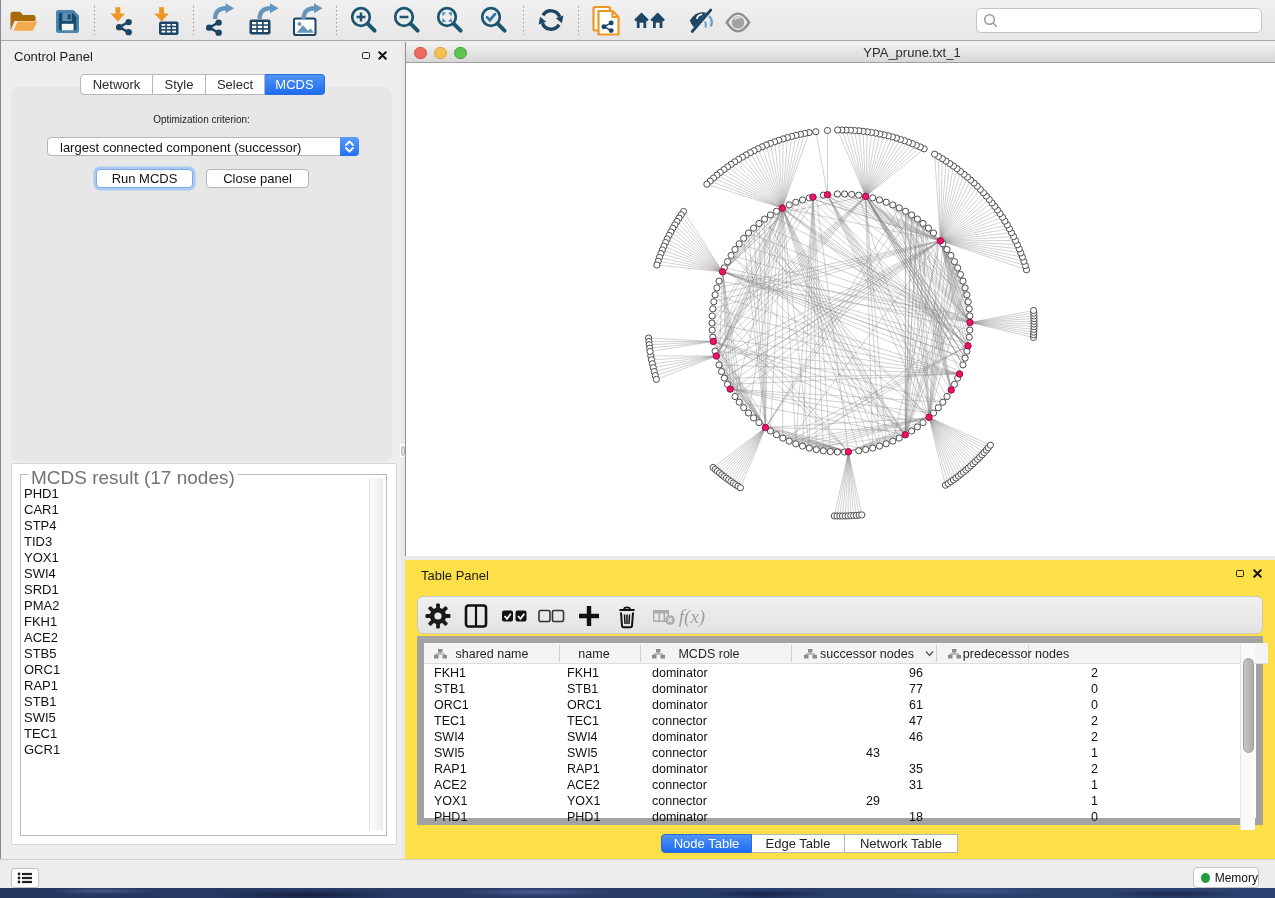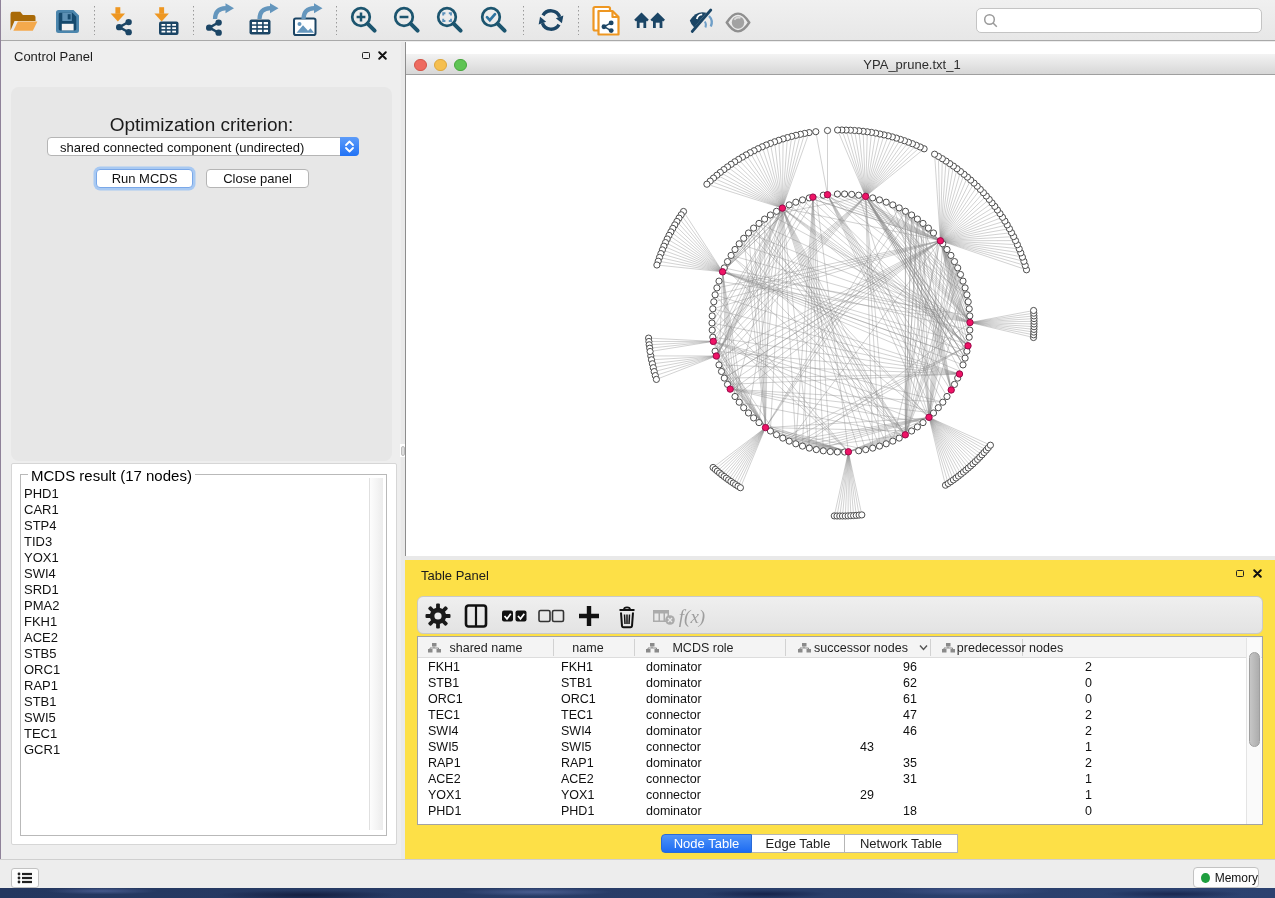--- a/index.html
+++ b/index.html
@@ -15,49 +15,49 @@
 #cp{position:absolute;left:1px;top:42px;width:400px;height:817px;background:#eeeeee;}
 #cp-title{position:absolute;left:13px;top:7px;font-size:13px;color:#1c1c1c;}
 .float-ic{position:absolute;width:8px;height:7px;border:1.3px solid #222;border-radius:1.5px;}
 .tabs{position:absolute;display:flex;height:21px;font-size:13px;z-index:3;}
 .tab{border:1px solid #b6b6b6;border-left:none;background:#fff;color:#2a2a2a;
  display:flex;align-items:center;justify-content:center;}
 .tab.first{border-left:1px solid #b6b6b6;border-radius:4px 0 0 4px;}
 .tab.last{border-radius:0 4px 4px 0;}
 .tab.sel{background:linear-gradient(#4f94f8,#1d6bf2);border-color:#2a6bd8;color:#fff;}
 #tabpane{position:absolute;left:10px;top:45px;width:381px;height:374px;background:#e7e7e7;border-radius:8px;}
-#optlabel{position:absolute;left:0;top:72px;width:401px;text-align:center;font-size:19px;color:#1c1c1c;}
+#optlabel{position:absolute;left:0;top:72px;width:401px;text-align:center;font-size:10px;color:#1c1c1c;}
 #combo{position:absolute;left:46px;top:95px;width:312px;height:19px;background:#fff;
  border:1px solid #b5b5b5;border-radius:4px;font-size:13px;color:#111;}
 #combo .btn{position:absolute;right:-1px;top:-1px;width:19px;height:19px;border-radius:0 4px 4px 0;
  background:linear-gradient(#5d9cf9,#2172f5);}
 .pushbtn{position:absolute;height:19px;background:#fff;border:1px solid #b5b5b5;border-radius:4px;
  font-size:13px;color:#111;display:flex;align-items:center;justify-content:center;}
 #runbtn{left:95px;top:127px;width:97px;box-shadow:0 0 0 2.5px #a8c9f2;border-color:#7aa8e8;}
 #closebtn{left:205px;top:127px;width:103px;}
 #whitebox{position:absolute;left:10px;top:421px;width:386px;height:382px;background:#fff;border:1px solid #d6d6d6;border-radius:2px;}
 #fieldset{position:absolute;left:8px;top:10px;width:367px;height:362px;border:1px solid #b9b9b9;}
-#legend{position:absolute;left:7px;top:-8px;background:#fff;padding:0 3px;font-size:15px;color:#000000;}
+#legend{position:absolute;left:7px;top:-8px;background:#fff;padding:0 3px;font-size:19px;color:#737373;}
 #mlist{position:absolute;left:3px;top:11px;width:345px;font-size:13px;color:#111;line-height:16px;}
 #mscroll{position:absolute;right:3px;top:3px;width:14px;height:352px;background:linear-gradient(90deg,#fdfdfd,#ececec);border-left:1px solid #e0e0e0;}
 
 #vdiv{position:absolute;left:401px;top:42px;width:4px;height:817px;background:#e9e9e9;}
 
 #netwin{position:absolute;left:405px;top:42px;width:870px;height:514px;background:#fff;border-left:1px solid #8d8d8d;}
-#nettitle{position:absolute;left:0;top:12px;width:870px;height:21px;
+#nettitle{position:absolute;left:0;top:0;width:870px;height:21px;
  background:linear-gradient(#f3f3f3,#d7d7d7);border-bottom:1px solid #9f9f9f;}
 #nettitle .txt{position:absolute;left:0;top:3px;width:870px;text-align:center;font-size:13px;color:#2d2d2d;transform:translateX(71px);}
 .tl{position:absolute;top:4.5px;width:12.5px;height:12.5px;border-radius:50%;}
 
 #hdiv{position:absolute;left:405px;top:556px;width:870px;height:4px;background:#e9e9e9;}
 #tp{position:absolute;left:405px;top:560px;width:870px;height:299px;background:#fde047;}
 #tp-title{position:absolute;left:16px;top:8px;font-size:13px;color:#1c1c1c;}
 #tptoolbar{position:absolute;left:12px;top:36px;width:846px;height:38px;
  background:linear-gradient(#efefef,#e3e3e3);border:1px solid #c9c9c9;border-radius:6px;}
-#ttable{position:absolute;left:12px;top:76px;width:846px;height:189px;background:#fff;border:1px solid #a3a3a3;}
+#ttable{position:absolute;left:12px;top:76px;width:846px;height:189px;background:#fff;border:7px solid #a3a3a3;}
 #thead{position:absolute;left:0;top:0;width:844px;height:21px;background:#f4f4f4;border-bottom:1px solid #ddd;font-size:12.5px;color:#1f1f1f;}
 .hcell{position:absolute;top:0;height:21px;display:flex;align-items:center;justify-content:center;}
 .hsep{position:absolute;top:2px;height:17px;width:0;border-left:1px solid #d2d2d2;}
 .trow{position:absolute;font-size:12.5px;color:#101010;height:16px;line-height:16px;}
 #tscroll{position:absolute;right:1px;top:1px;width:15px;height:186px;background:#fafafa;border-left:1px solid #e4e4e4;}
 #tthumb{position:absolute;left:2px;top:14px;width:11px;height:95px;background:linear-gradient(90deg,#c6c6c6,#adadad);border-radius:6px;border:1px solid #9f9f9f;}
 .btab{position:absolute;top:274px;height:19px;background:#fff;border:1px solid #b6b6b6;border-left:none;
  font-size:13px;color:#222;display:flex;align-items:center;justify-content:center;}
 
 #statusbar{position:absolute;left:0;top:859px;width:1275px;height:29px;background:#ededed;border-top:1px solid #cfcfcf;}
@@ -230,24 +230,30 @@
         <line x1="10" y1="10" x2="13.8" y2="13.8" stroke="#9a9a9a" stroke-width="1.5"></line>
       </svg>
     </div></div>
 <div id="leftedge"></div>
 <div id="cp">
   <div id="cp-title">Control Panel</div>
   <div class="float-ic" style="left:361px;top:10px;"></div>
   <svg class="abs" style="left:377px;top:9px;" width="9" height="9" viewBox="0 0 11 11">
       <path d="M1.5 1.5 L9.5 9.5 M9.5 1.5 L1.5 9.5" stroke="#111" stroke-width="2.4" stroke-linecap="round"></path>
     </svg>
+  <div class="tabs" style="left:79px;top:32px;">
+    <div class="tab first" style="width:73px;">Network</div>
+    <div class="tab" style="width:53px;">Style</div>
+    <div class="tab" style="width:59px;">Select</div>
+    <div class="tab sel last" style="width:60px;">MCDS</div>
+  </div>
   <div id="tabpane"></div>
   <div id="optlabel">Optimization criterion:</div>
   <div id="combo">
-      <span style="position:absolute;left:12px;top:2px;">shared connected component (undirected)</span>
+      <span style="position:absolute;left:12px;top:2px;">largest connected component (successor)</span>
     <div class="btn"><svg width="19" height="19" viewBox="0 0 19 19">
           <path d="M6 8 L9.5 4.5 L13 8" stroke="#fff" stroke-width="1.8" fill="none" stroke-linecap="round" stroke-linejoin="round"></path>
           <path d="M6 11 L9.5 14.5 L13 11" stroke="#fff" stroke-width="1.8" fill="none" stroke-linecap="round" stroke-linejoin="round"></path>
         </svg></div>
   </div>
   <div class="pushbtn" id="runbtn">Run MCDS</div>
   <div class="pushbtn" id="closebtn">Close panel</div>
   <div id="whitebox">
     <div id="fieldset">
         <div id="legend">MCDS result (17 nodes)</div>
@@ -1115,21 +1121,21 @@
         <div class="hcell" style="left:536px;width:112px;">predecessor nodes</div>
       </div>
     <div class="trow" style="left:10px;top:22px;width:120px;">FKH1</div>
       <div class="trow" style="left:143px;top:22px;width:80px;">FKH1</div>
       <div class="trow" style="left:228px;top:22px;width:100px;">dominator</div>
       <div class="trow" style="left:399px;top:22px;width:100px;text-align:right;">96</div>
       <div class="trow" style="left:574px;top:22px;width:100px;text-align:right;">2</div>
       <div class="trow" style="left:10px;top:38px;width:120px;">STB1</div>
       <div class="trow" style="left:143px;top:38px;width:80px;">STB1</div>
       <div class="trow" style="left:228px;top:38px;width:100px;">dominator</div>
-      <div class="trow" style="left:399px;top:38px;width:100px;text-align:right;">62</div>
+      <div class="trow" style="left:399px;top:38px;width:100px;text-align:right;">77</div>
       <div class="trow" style="left:574px;top:38px;width:100px;text-align:right;">0</div>
       <div class="trow" style="left:10px;top:54px;width:120px;">ORC1</div>
       <div class="trow" style="left:143px;top:54px;width:80px;">ORC1</div>
       <div class="trow" style="left:228px;top:54px;width:100px;">dominator</div>
       <div class="trow" style="left:399px;top:54px;width:100px;text-align:right;">61</div>
       <div class="trow" style="left:574px;top:54px;width:100px;text-align:right;">0</div>
       <div class="trow" style="left:10px;top:70px;width:120px;">TEC1</div>
       <div class="trow" style="left:143px;top:70px;width:80px;">TEC1</div>
       <div class="trow" style="left:228px;top:70px;width:100px;">connector</div>
       <div class="trow" style="left:399px;top:70px;width:100px;text-align:right;">47</div>

